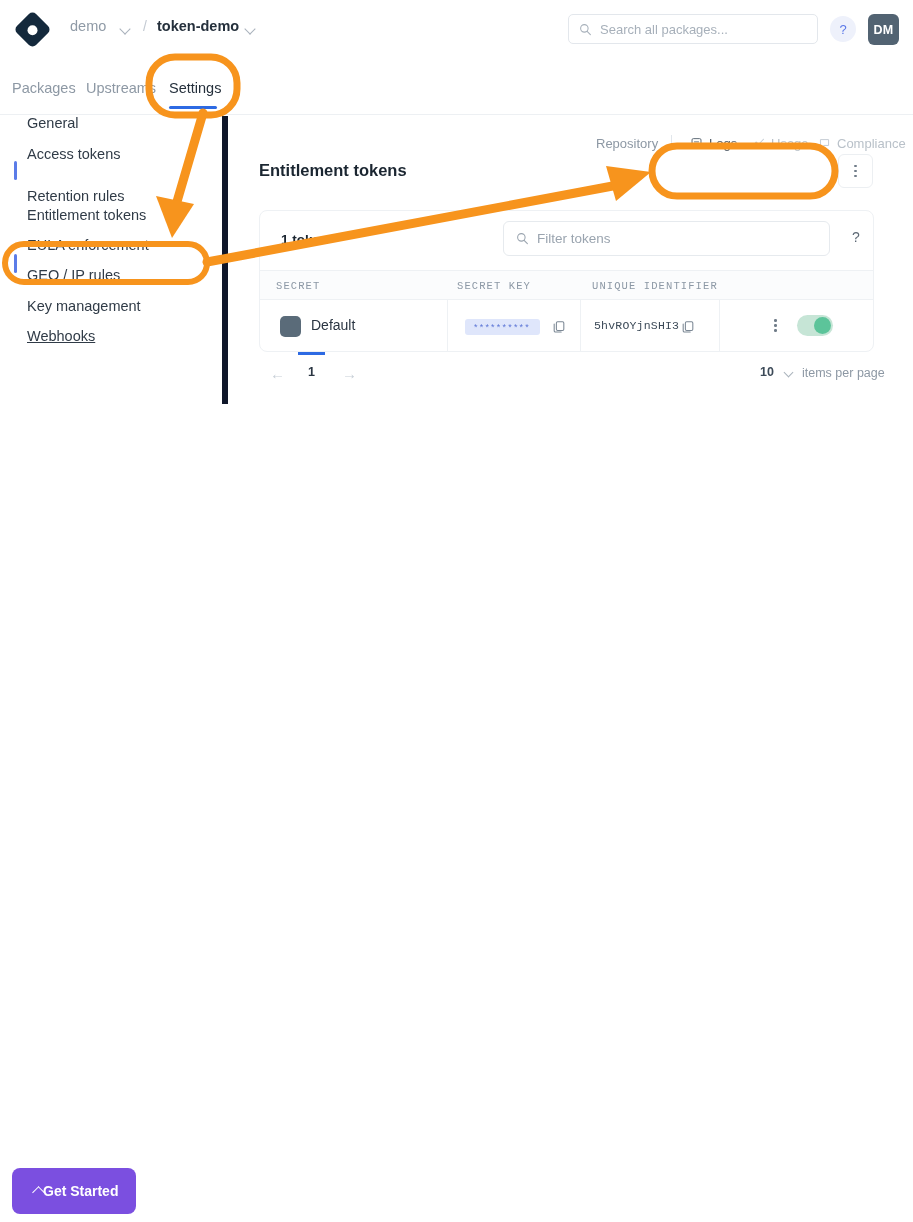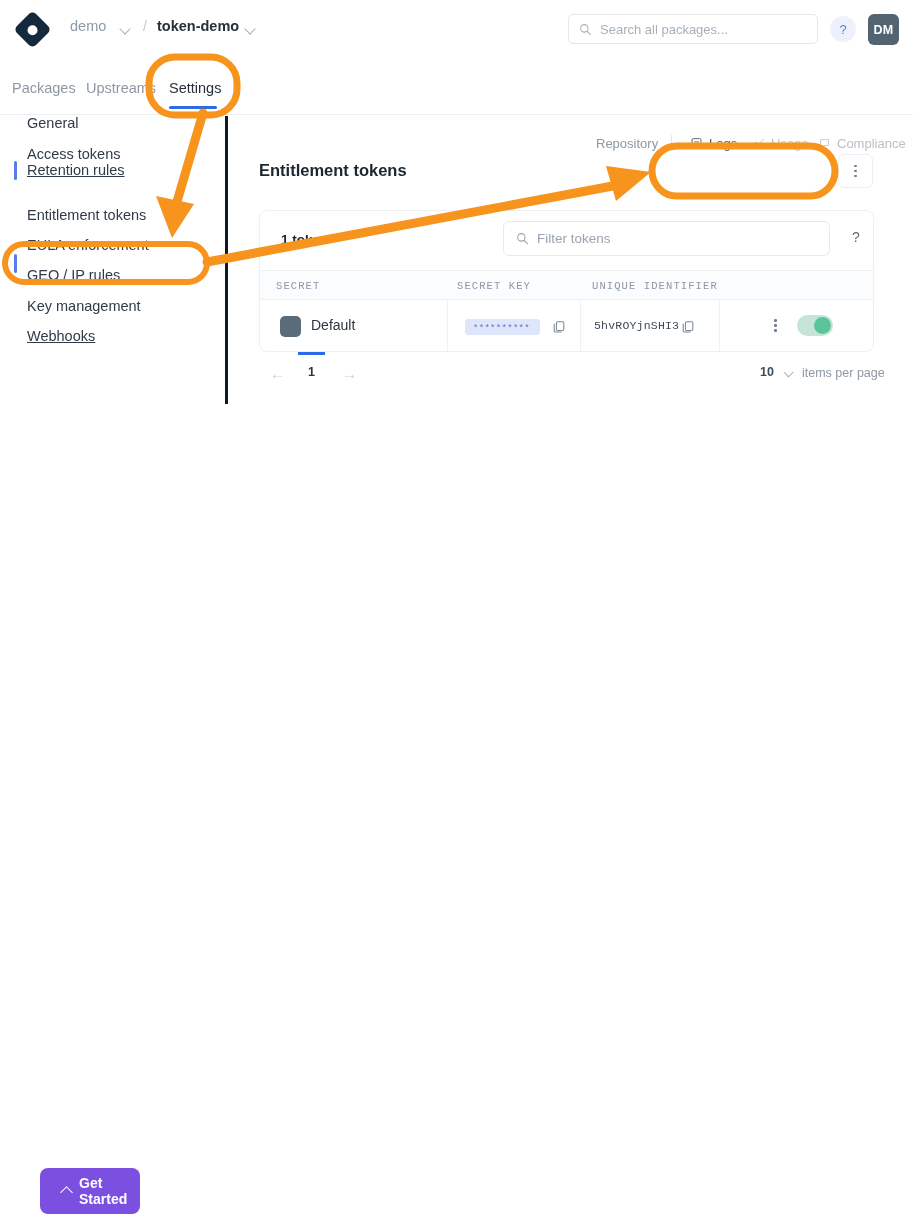--- a/index.html
+++ b/index.html
@@ -84,21 +84,21 @@
   .rnav .gl { display: inline-block; }
   .rn-repo { left: 596px; color: #8d98a4; }
   .rn-div { left: 671px; top: 77px; width: 1px; height: 15px; background: #e1e6eb; }
   .rn-logs { left: 690px; color: #4e5a66; }
   .rn-usage { left: 751px; color: #b9c1c9; }
   .rn-comp { left: 818px; color: #b9c1c9; }
 
   
   .sidebar {
     position: absolute; left: 0; top: 116px; width: 228px; height: 288px;
-    border-right: 3px solid #0f172a; background: #fff;
+    border-right: 6px solid #0f172a; background: #fff;
   }
   .side-item {
     position: absolute; left: 27px; font-size: 14.5px; color: #303b47;
     white-space: nowrap; line-height: 18px;
   }
   .side-active-bar {
     position: absolute; left: 14px; width: 2.5px; height: 19px;
     background: #5b7ce8; border-radius: 2px;
   }
 
@@ -212,24 +212,24 @@
     border-right: 1.4px solid #aab3bc; border-bottom: 1.4px solid #aab3bc;
     transform: rotate(45deg);
   }
   .pp-label { position: absolute; left: 802px; top: 366px; font-size: 12.5px; color: #8d98a4; }
 
   
   .anno { position: absolute; left: 0; top: 0; width: 913px; height: 1222px; pointer-events: none; }
 
   
   .get-started {
-    position: absolute; left: 12px; top: 1168px; width: 100px; height: 46px;
+    position: absolute; left: 12px; top: 1168px; width: 124px; height: 46px;
     background: #7b4fe0; border-radius: 8px; color: #fff;
-    display: flex; align-items: center; gap: 8px; padding-left: 22px;
-    font-size: 14px; font-weight: 600; margin-left: 28px;
+    display: flex; align-items: center; gap: 0; padding-left: 22px;
+    font-size: 14px; font-weight: 600;
   }
   .chev-up {
     width: 9px; height: 9px; border-left: 1.8px solid #fff; border-top: 1.8px solid #fff;
     transform: rotate(45deg); margin-top: 3px; flex: 0 0 auto;
   }
 </style>
 </head>
 <body>
 
 <div id="root">
@@ -293,21 +293,21 @@
       </svg>
       <span>Compliance</span>
     </div>
   </div>
 
   <div class="sidebar">
     <div class="side-active-bar" style="top:45px;"></div>
 
     <div class="side-item" style="top:-2px;">General</div>
     <div class="side-item" style="top:29px;">Access tokens</div>
-    <div class="side-item" style="top:45px;text-decoration:underline;">Retention rules</div>
+    <div class="side-item" style="top:71px;">Retention rules</div>
     <div class="side-item" style="top:90px;">Entitlement tokens</div>
     <div class="side-item" style="top:120px;">EULA enforcement</div>
     <div class="side-item" style="top:150px;">GEO / IP rules</div>
     <div class="side-item" style="top:181px;">Key management</div>
     <div class="side-item" style="top:211px;text-decoration:underline;">Webhooks</div>
   </div>
   <div class="side-active-bar" style="left:14px; top:254px;"></div>
 
   <div class="panel-title">Entitlement tokens</div>
 

